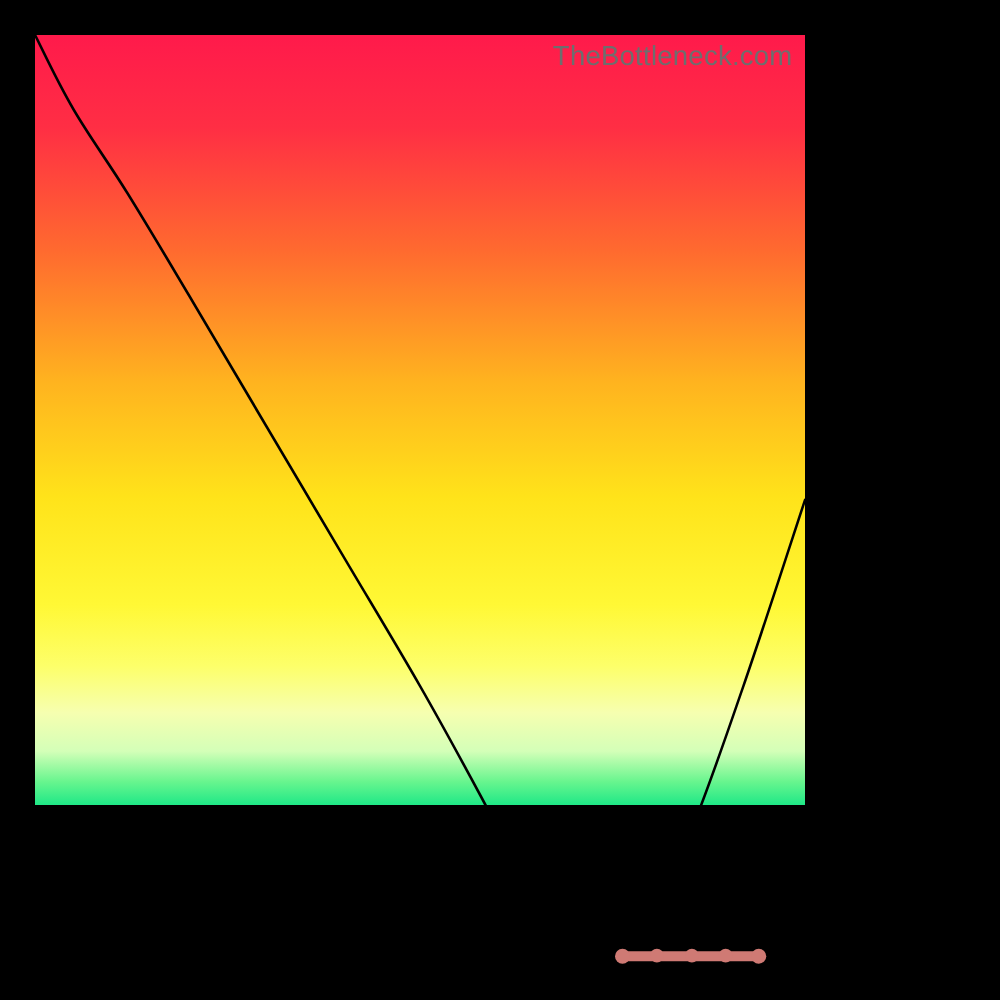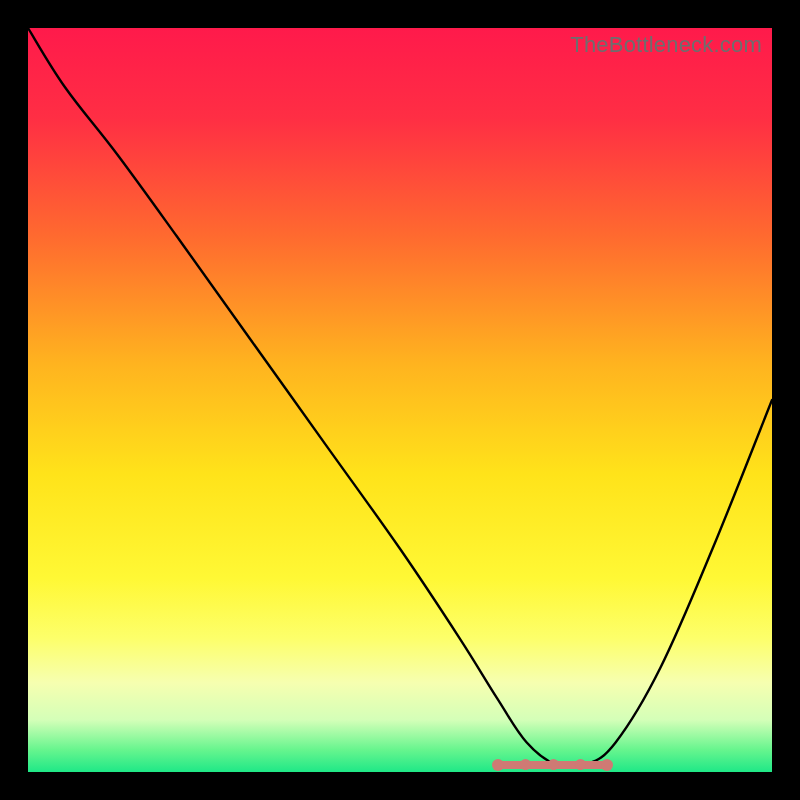--- a/index.html
+++ b/index.html
@@ -16,21 +16,21 @@
     left: 0;
     top: 0;
     width: 800px;
     height: 800px;
     background: #000;
   }
   .plot-area {
     position: absolute;
     left: 28px;
     top: 28px;
-    width: 744px;
+    width: 616px;
     height: 744px;
     overflow: hidden;
   }
   .gradient {
     position: absolute;
     inset: 0;
   }
   .watermark {
     position: absolute;
     top: 4px;

